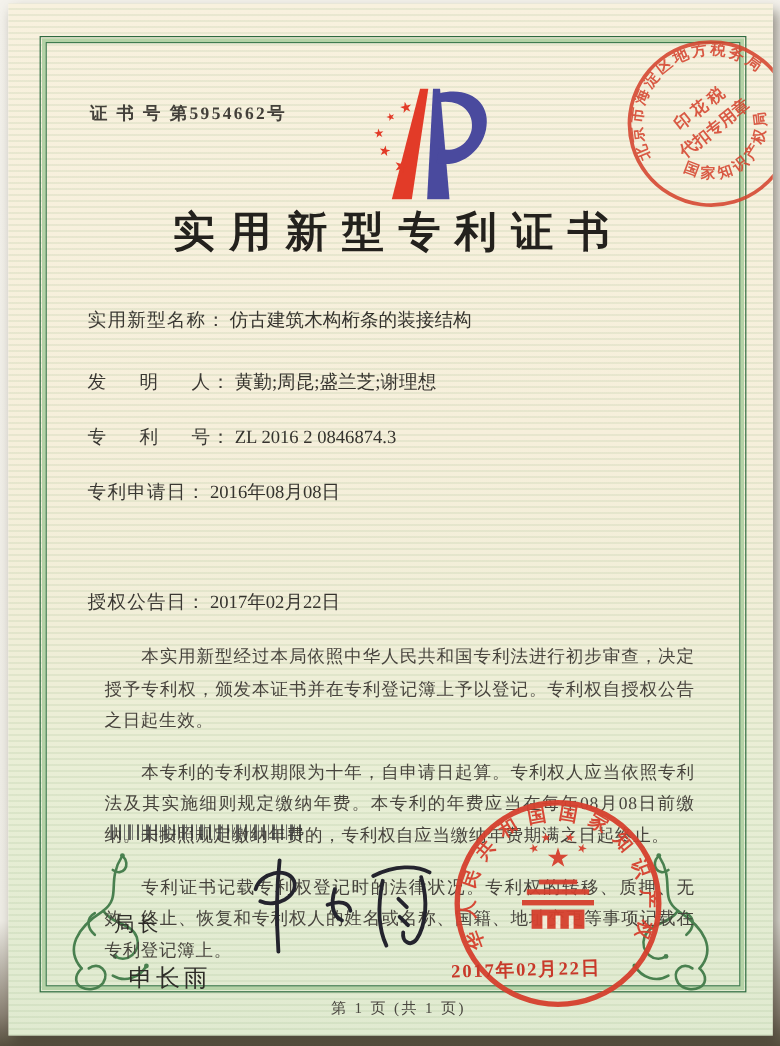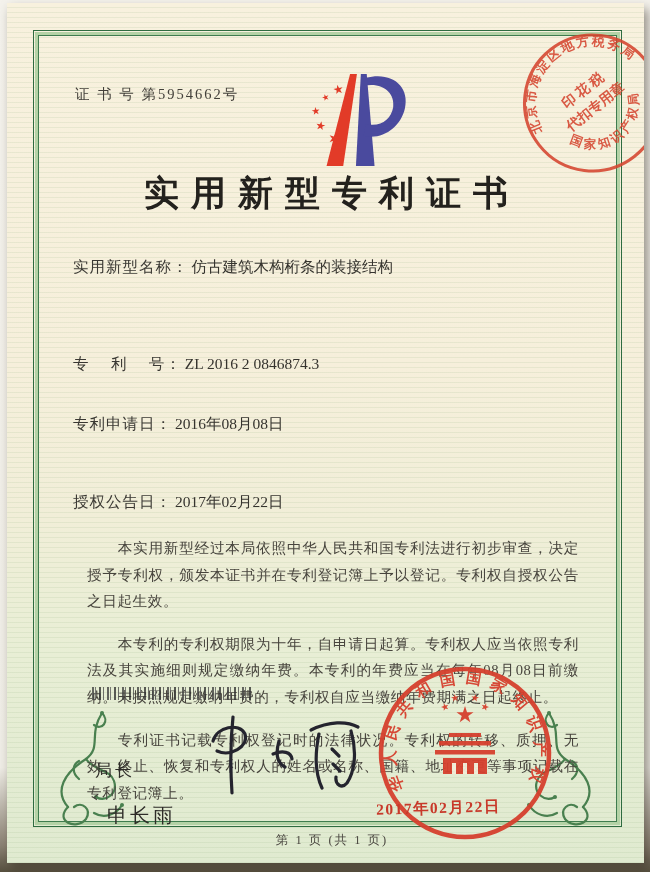--- a/index.html
+++ b/index.html
@@ -24,28 +24,29 @@
     position:absolute;left:1px;top:1px;right:1px;bottom:1px;
     border:3px solid #b4d2a6;
   }
   .frame-inner{
     position:absolute;left:0;top:0;right:0;bottom:0;
     border:1px solid #3f7c4f;
   }
   .cert-no{
     position:absolute;left:68px;top:82px;font-size:14.5px;color:#43403a;
     letter-spacing:2px;
+    font-weight:bold;
   }
   .logo{position:absolute;left:287px;top:68px;}
   .title{
     position:absolute;left:0;top:167px;width:650px;text-align:center;
     font-size:35px;font-weight:bold;color:#23211d;letter-spacing:12px;
   }
   .field-row{position:absolute;left:66px;font-size:15.5px;color:#3a3833;white-space:nowrap;}
-  .field-label{letter-spacing:1px;}
+  .field-label{letter-spacing:1px;font-family:Liberation Mono, monospace;}
   .field-value{margin-left:3px;color:#35332e;}
   .paragraphs{position:absolute;left:64px;top:516px;width:524px;}
   .paragraphs p{
     margin:16px;font-size:14.6px;line-height:26.6px;color:#47443d;
     text-indent:2.1em;letter-spacing:.6px;text-align:justify;
   }
   .barcode{
     position:absolute;left:85px;top:684px;width:160px;height:13px;opacity:.78;
     background:repeating-linear-gradient(90deg,
       #3e3e3e 0 2px,rgba(0,0,0,0) 2px 3px,
@@ -144,24 +145,27 @@
         <textPath href="#taxBottom" startOffset="50%" text-anchor="middle">国家知识产权局</textPath>
       </text>
     </g>
   </svg>
 
   <div class="title">实用新型专利证书</div>
 
   <div class="field-row" style="top:254px">
     <span class="field-label">实用新型名称：</span><span class="field-value">仿古建筑木构桁条的装接结构</span>
   </div>
+  <div class="field-row" style="top:305px">
+    <span class="field-label">发　 明 　人：</span><span class="field-value">黄勤;周昆;盛兰芝;谢理想</span>
+  </div>
   <div class="field-row" style="top:351px">
     <span class="field-label">专　 利 　号：</span><span class="field-value">ZL 2016 2 0846874.3</span>
   </div>
-  <div class="field-row" style="top:411px">
+  <div class="field-row" style="top:397px">
     <span class="field-label">专利申请日：</span><span class="field-value">2016年08月08日</span>
   </div>
   <div class="field-row" style="top:489px">
     <span class="field-label">授权公告日：</span><span class="field-value">2017年02月22日</span>
   </div>
 
   <div class="paragraphs">
     <p>本实用新型经过本局依照中华人民共和国专利法进行初步审查，决定授予专利权，颁发本证书并在专利登记簿上予以登记。专利权自授权公告之日起生效。</p>
     <p>本专利的专利权期限为十年，自申请日起算。专利权人应当依照专利法及其实施细则规定缴纳年费。本专利的年费应当在每年08月08日前缴纳。未按照规定缴纳年费的，专利权自应当缴纳年费期满之日起终止。</p>
     <p>专利证书记载专利权登记时的法律状况。专利权的转移、质押、无效、终止、恢复和专利权人的姓名或名称、国籍、地址变更等事项记载在专利登记簿上。</p>

